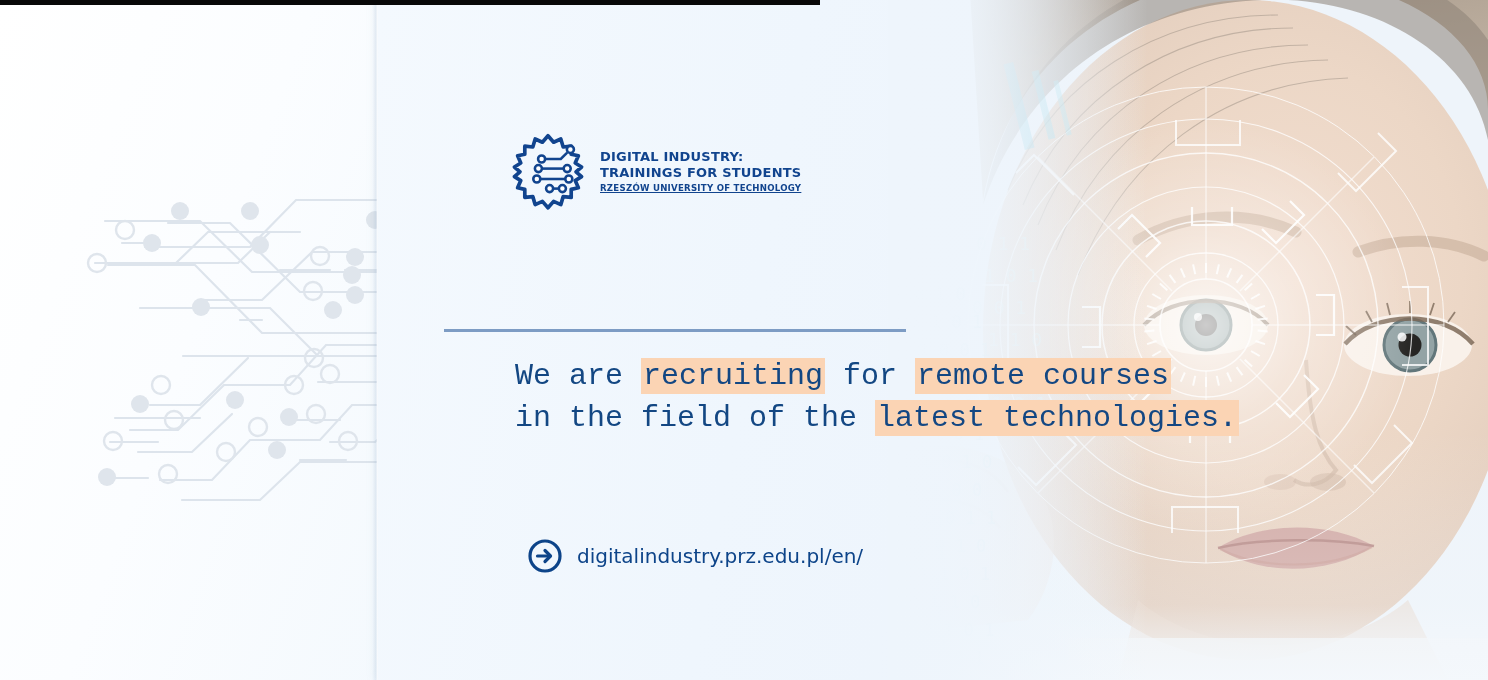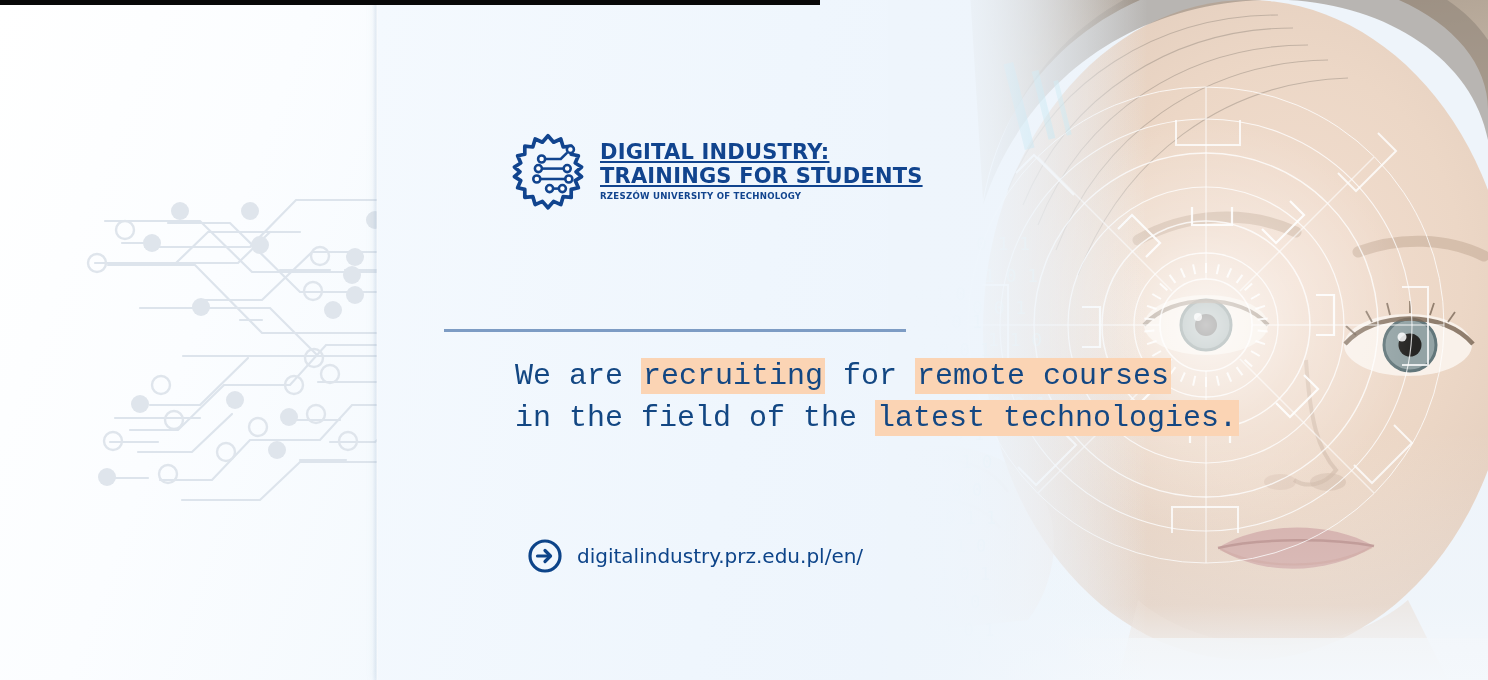--- a/index.html
+++ b/index.html
@@ -51,28 +51,28 @@
 
   
   .logo-row{
     position:absolute;left:508px;top:131px;z-index:20;
     display:flex;align-items:center;gap:12px;
   }
   .logo-mark{width:80px;height:80px;flex:0 0 80px;}
   .logo-text{display:flex;flex-direction:column;line-height:1;}
   .logo-l1,.logo-l2{
     font-family:"DejaVu Sans", sans-serif;
-    font-weight:bold;font-size:21px;letter-spacing:.2px;
-    color:#11448e;white-space:nowrap;text-decoration:underline;
+    font-weight:bold;font-size:13px;letter-spacing:.2px;
+    color:#11448e;white-space:nowrap;
   }
   .logo-l2{margin-top:3px;}
   .logo-l3{
     font-family:"DejaVu Sans", sans-serif;
     font-weight:bold;font-size:8.6px;letter-spacing:.25px;
-    color:#11448e;white-space:nowrap;margin-top:5px;
+    color:#11448e;white-space:nowrap;margin-top:5px;text-decoration:underline;
   }
 
   
   .headline-row{
     position:absolute;left:444px;top:264px;z-index:20;
     display:flex;align-items:center;
   }
   .bullet{
     width:36px;height:33px;background:#fad5b9;flex:0 0 36px;margin-right:24px;
   }

